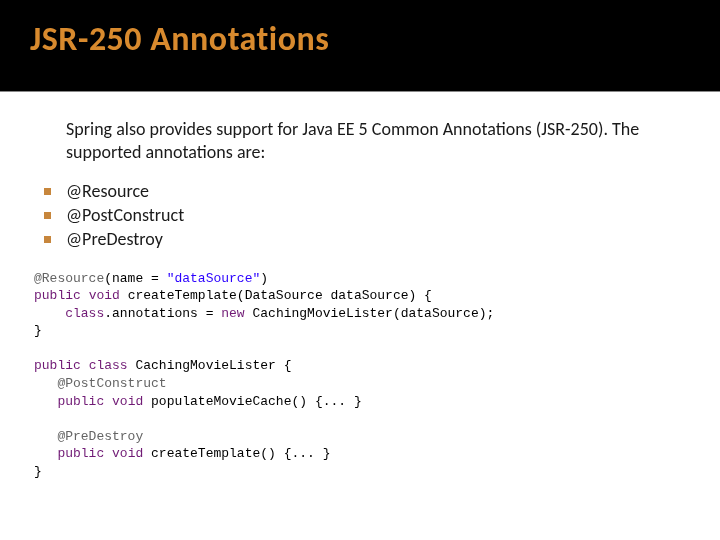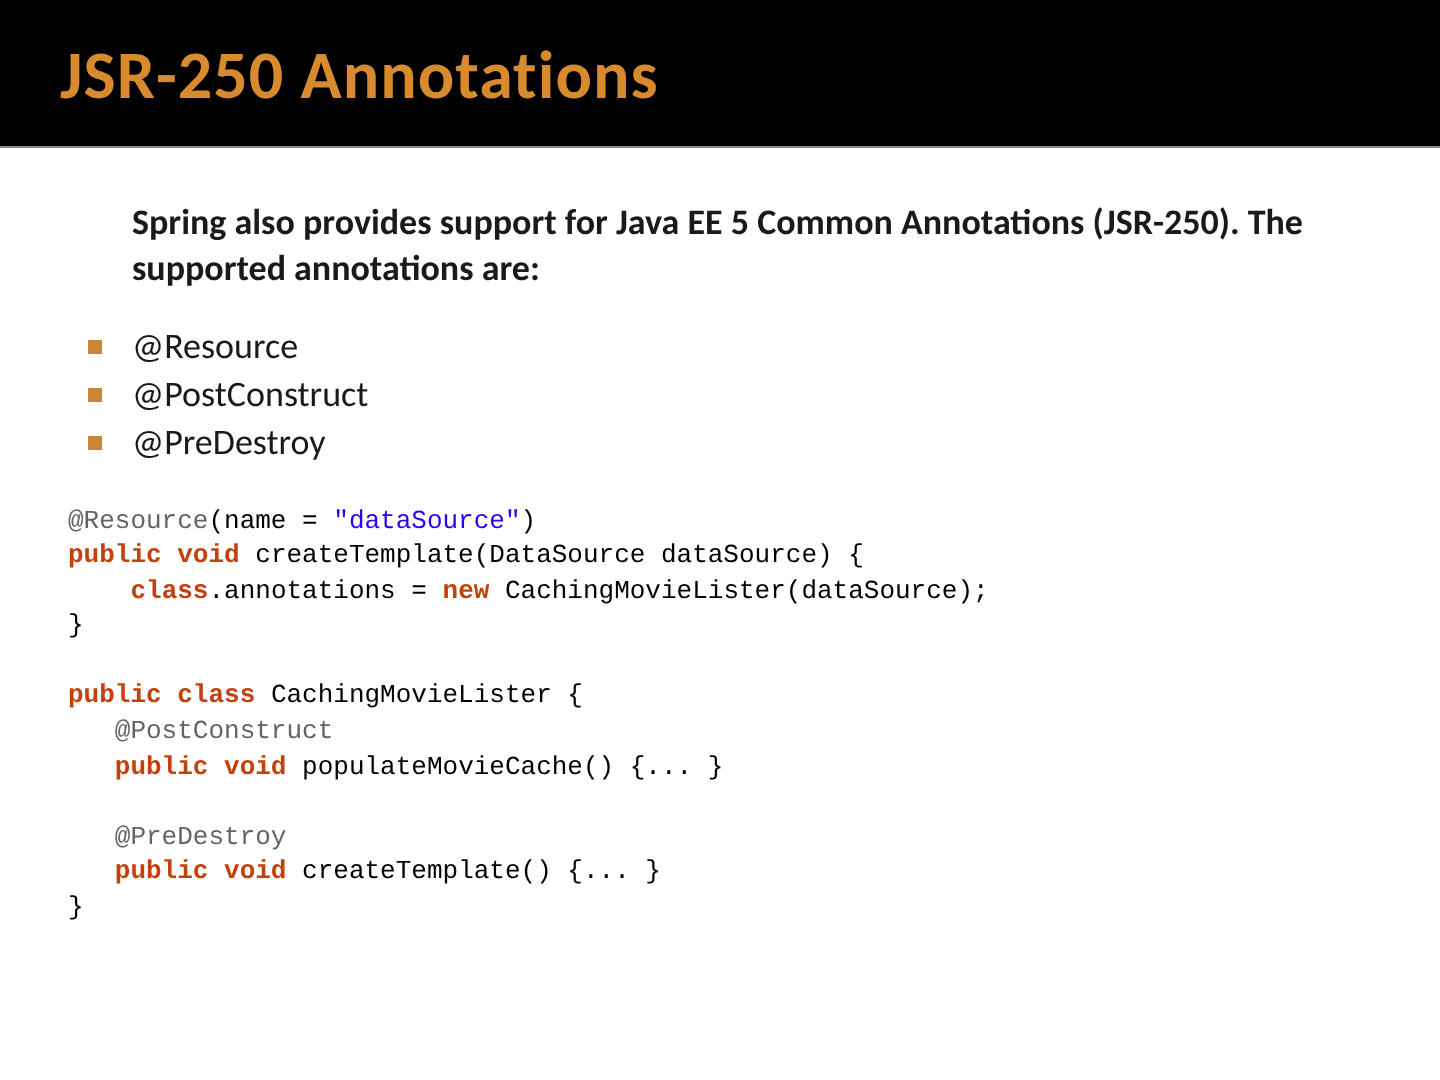--- a/index.html
+++ b/index.html
@@ -5,39 +5,38 @@
   * { margin: 0; padding: 0; box-sizing: border-box; }
   body {
     width: 720px;
     height: 540px;
     background: #ffffff;
     font-family: Calibri, "Segoe UI", sans-serif;
     overflow: hidden;
   }
   .header {
     background: #000000;
-    padding: 18px 30px 14px 30px;
+    padding: 18px 30px 32px 30px;
     border-bottom: 1px solid #888;
   }
   .header h1 {
     color: #d88a2e;
     font-size: 34px;
     font-weight: 600;
     letter-spacing: 0.5px;
   }
   .content {
     padding: 26px 30px 0 30px;
   }
   .intro {
     font-size: 18px;
     color: #1a1a1a;
     line-height: 1.3;
     margin-left: 36px;
     margin-bottom: 14px;
-    font-weight: bold;
   }
   ul.bullets {
     list-style: none;
     margin-bottom: 18px;
   }
   ul.bullets li {
     font-size: 18px;
     color: #1a1a1a;
     line-height: 1.35;
     padding-left: 36px;
@@ -53,21 +52,21 @@
     background: #c7863c;
   }
   pre.code {
     font-family: "Courier New", monospace;
     font-size: 13px;
     line-height: 1.35;
     color: #000;
     white-space: pre;
     margin-left: 4px;
   }
-  .kw { color: #c2410c; font-weight: bold; }
+  .kw { color: #701a75; font-weight: normal; }
   .str { color: #2a00ff; }
   .ann { color: #646464; }
 </style>
 </head>
 <body>
 
 <div class="header">
   <h1>JSR-250 Annotations</h1>
 </div>
 

